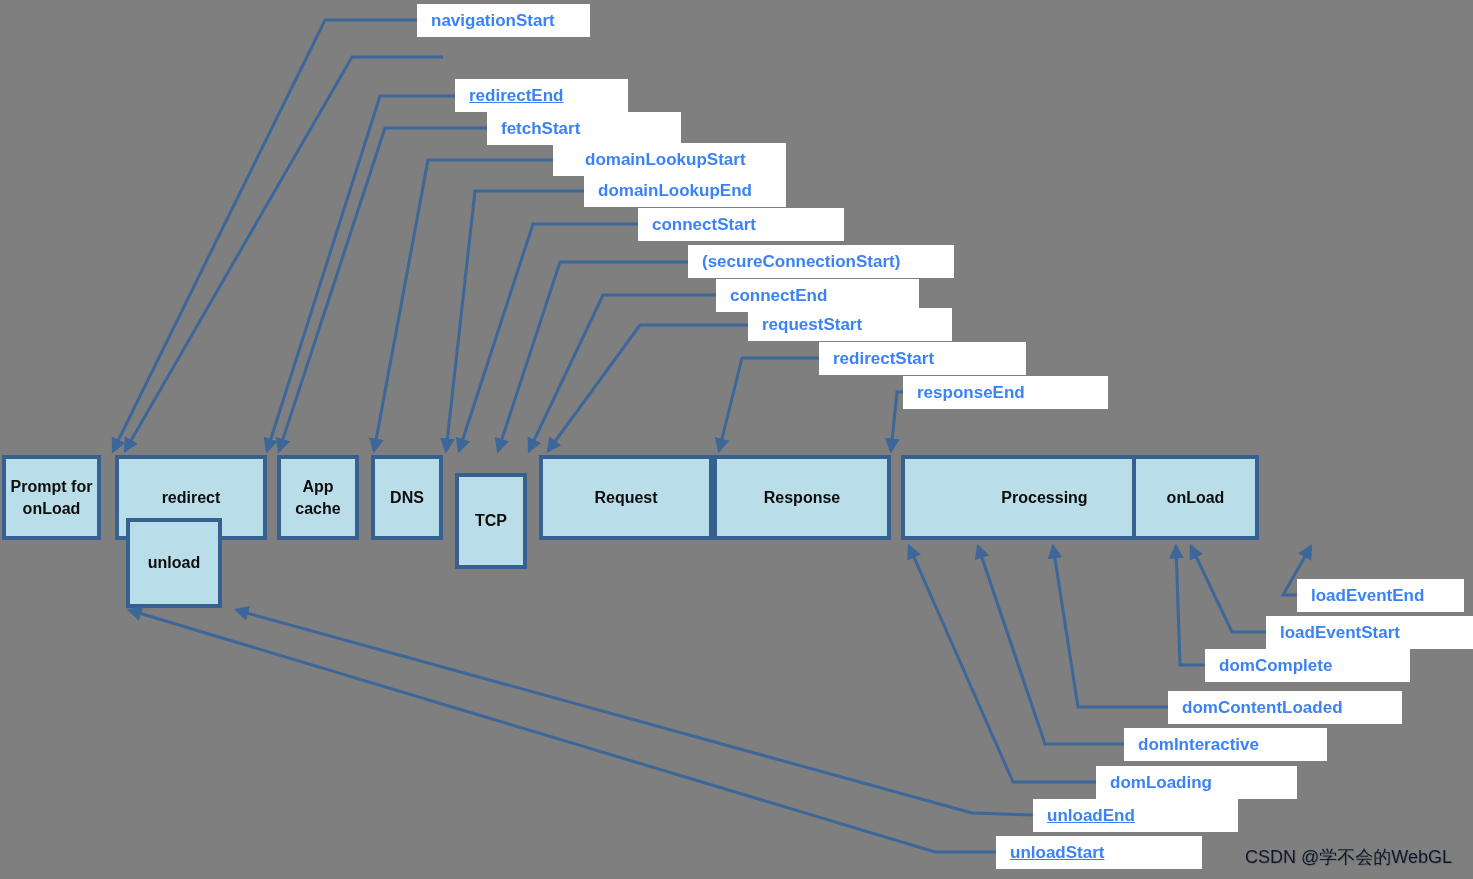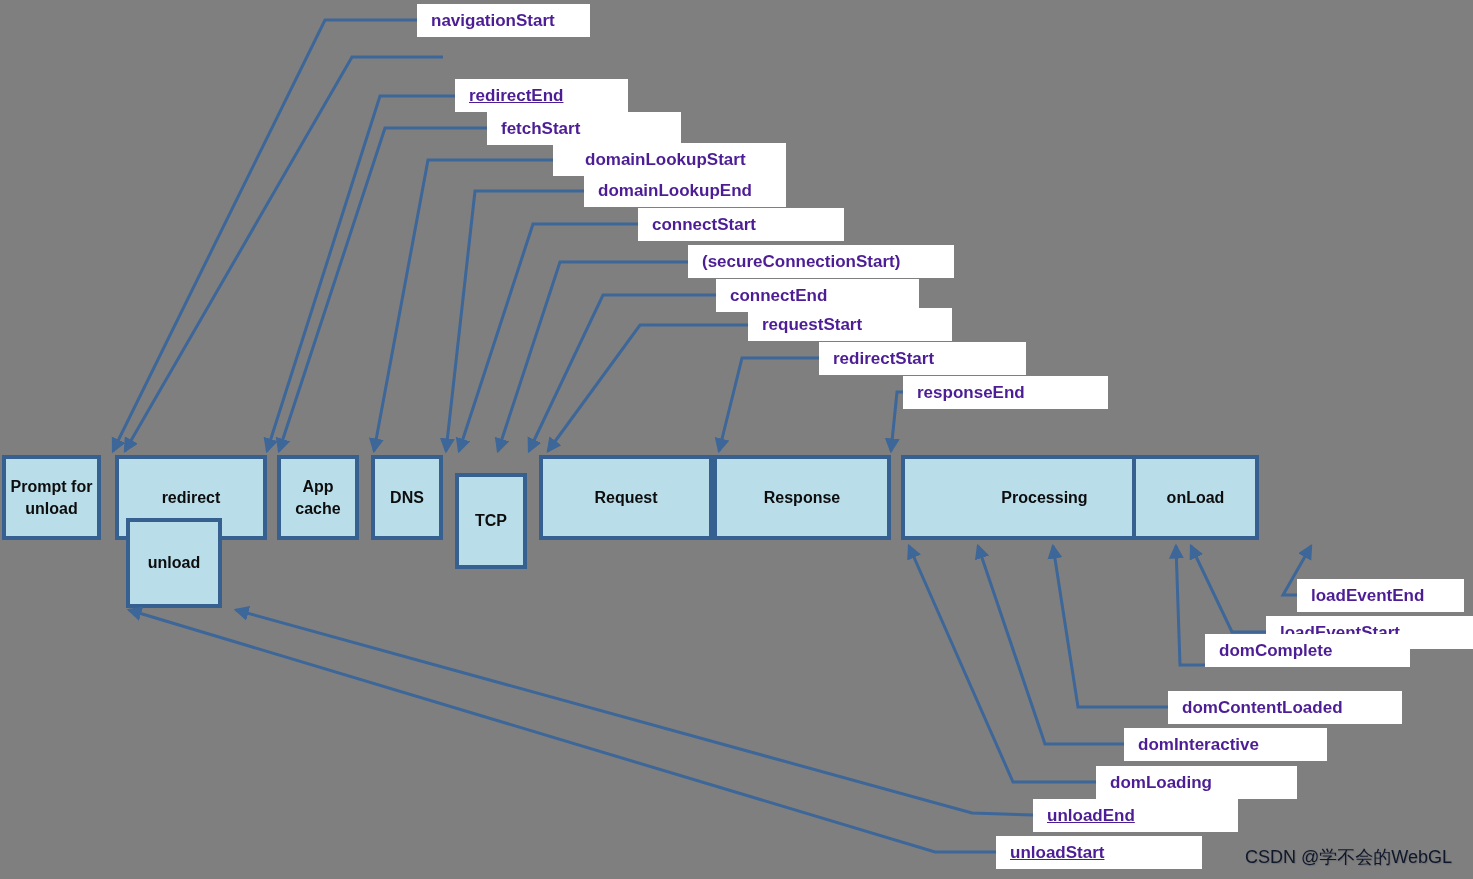--- a/index.html
+++ b/index.html
@@ -22,21 +22,21 @@
     display:flex;align-items:center;justify-content:center;
     text-align:center;
     font-weight:bold;font-size:16px;color:#0d0d0d;
     line-height:1.35;
     padding:2px;
   }
   .ev-label{
     position:absolute;
     box-sizing:border-box;
     background:#ffffff;
-    color:#4c1d95;
+    color:#3b82f6;
     font-weight:bold;font-size:17px;
     display:flex;align-items:center;
     padding-left:14px;
     white-space:nowrap;
   }
   .ev-label.underline span{text-decoration:underline;}
   #watermark{
     position:absolute;
     z-index:4;
     color:#0f172a;
@@ -44,21 +44,21 @@
     text-shadow:1px 1px 1px #6e6e6e;
     white-space:nowrap;
   }
 </style>
 </head>
 <body>
 
 <div id="canvas">
 
   <div id="boxes-layer">
-      <div class="tl-box" style="left: 2px; top: 455px; width: 99px; height: 85px;">Prompt for unload</div>
+      <div class="tl-box" style="left: 2px; top: 455px; width: 99px; height: 85px;">Prompt for onLoad</div>
       <div class="tl-box" style="left: 115px; top: 455px; width: 152px; height: 85px;">redirect</div>
       <div class="tl-box" style="left: 277px; top: 455px; width: 82px; height: 85px;">App cache</div>
       <div class="tl-box" style="left: 371px; top: 455px; width: 72px; height: 85px;">DNS</div>
       <div class="tl-box" style="left: 455px; top: 473px; width: 72px; height: 96px;">TCP</div>
       <div class="tl-box" style="left: 539px; top: 455px; width: 174px; height: 85px;">Request</div>
       <div class="tl-box" style="left: 713px; top: 455px; width: 178px; height: 85px;">Response</div>
       <div class="tl-box" style="left: 901px; top: 455px; width: 287px; height: 85px;">Processing</div>
       <div class="tl-box" style="left: 1132px; top: 455px; width: 127px; height: 85px;">onLoad</div>
       <div class="tl-box" style="left: 126px; top: 518px; width: 96px; height: 90px;">unload</div>
     </div>
@@ -126,21 +126,21 @@
       </div>
       <div class="ev-label" style="left: 903px; top: 376px; width: 205px; height: 33px;">
         <span>responseEnd</span>
       </div>
       <div class="ev-label" style="left: 1297px; top: 579px; width: 167px; height: 33px;">
         <span>loadEventEnd</span>
       </div>
       <div class="ev-label" style="left: 1266px; top: 616px; width: 207px; height: 33px;">
         <span>loadEventStart</span>
       </div>
-      <div class="ev-label" style="left: 1205px; top: 634px; width: 205px; height: 33px; text-align: right;">
+      <div class="ev-label" style="left: 1205px; top: 649px; width: 205px; height: 33px; text-align: right;">
         <span>domComplete</span>
       </div>
       <div class="ev-label" style="left: 1168px; top: 691px; width: 234px; height: 33px;">
         <span>domContentLoaded</span>
       </div>
       <div class="ev-label" style="left: 1124px; top: 728px; width: 203px; height: 33px;">
         <span>domInteractive</span>
       </div>
       <div class="ev-label" style="left: 1096px; top: 766px; width: 201px; height: 33px;">
         <span>domLoading</span>

